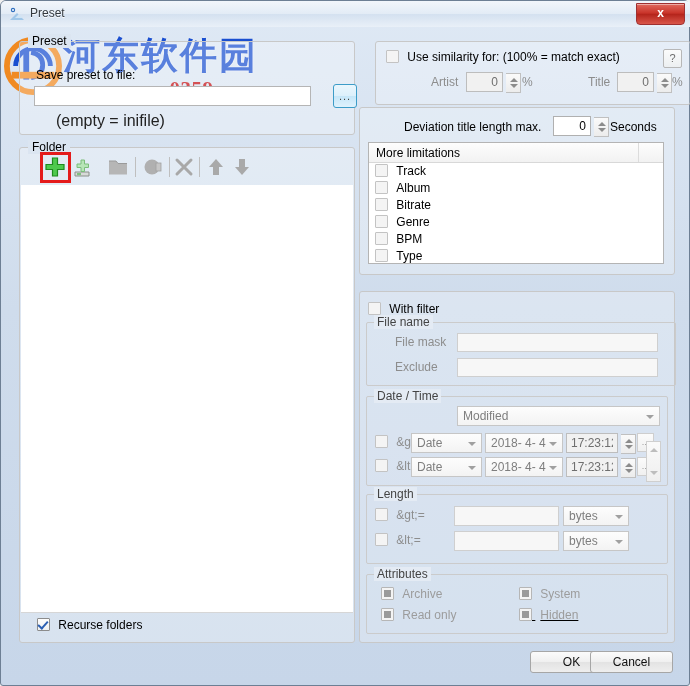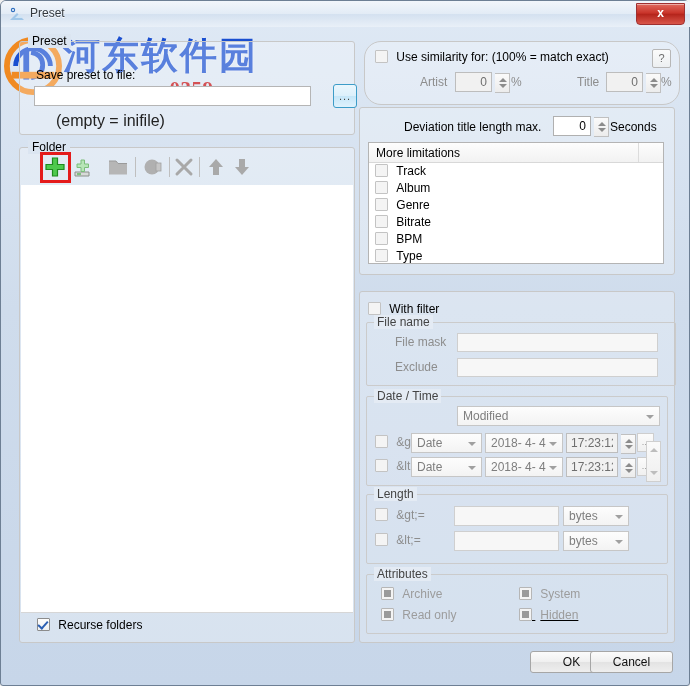--- a/index.html
+++ b/index.html
@@ -106,21 +106,21 @@
   .cbx.grey:after{
     content:"";position:absolute;left:2px;top:2px;width:7px;height:7px;background:#9a9a9a;
   }
   .cbx.on:after{
     content:"";position:absolute;left:2px;top:0px;width:4px;height:8px;
     border:solid #2b5fb3;border-width:0 2px 2px 0;transform:rotate(42deg);
   }
   .cbx-lbl{font-size:12px;margin-left:5px;}
   .cbx-lbl.dis{color:#9c9c9c;}
   
-  .sim-gb{position:absolute;left:363px;top:40px;width:314px;height:62px;background:rgba(255,255,255,.25);border-radius:17px;}
+  .sim-gb{position:absolute;left:374px;top:40px;width:314px;height:62px;background:rgba(255,255,255,.25);}
   .help-btn{
     position:absolute;right:8px;top:7px;width:19px;height:19px;box-sizing:border-box;
     border:1px solid #b7b7b7;border-radius:2px;
     background:linear-gradient(to bottom,#fbfbfb,#eceff1);
     font-size:11px;color:#6d6d6d;text-align:center;line-height:17px;cursor:pointer;
   }
   .sim-row1{position:absolute;left:10px;top:8px;}
   .sim-row2{position:absolute;left:0;top:30px;width:314px;height:22px;}
   .lbl{font-size:12px;}
   .lbl.dis{color:#8d8d8d;}
@@ -331,25 +331,25 @@
       <div class="limit-row">
         <span class="cbx dis"></span>
         <span class="cbx-lbl">Track</span>
       </div>
       <div class="limit-row">
         <span class="cbx dis"></span>
         <span class="cbx-lbl">Album</span>
       </div>
       <div class="limit-row">
         <span class="cbx dis"></span>
+        <span class="cbx-lbl">Bitrate</span>
+      </div>
+      <div class="limit-row">
+        <span class="cbx dis"></span>
         <span class="cbx-lbl">Genre</span>
-      </div>
-      <div class="limit-row">
-        <span class="cbx dis"></span>
-        <span class="cbx-lbl">Bitrate</span>
       </div>
       <div class="limit-row">
         <span class="cbx dis"></span>
         <span class="cbx-lbl">BPM</span>
       </div>
       <div class="limit-row">
         <span class="cbx dis"></span>
         <span class="cbx-lbl">Type</span>
       </div>
     </div>

